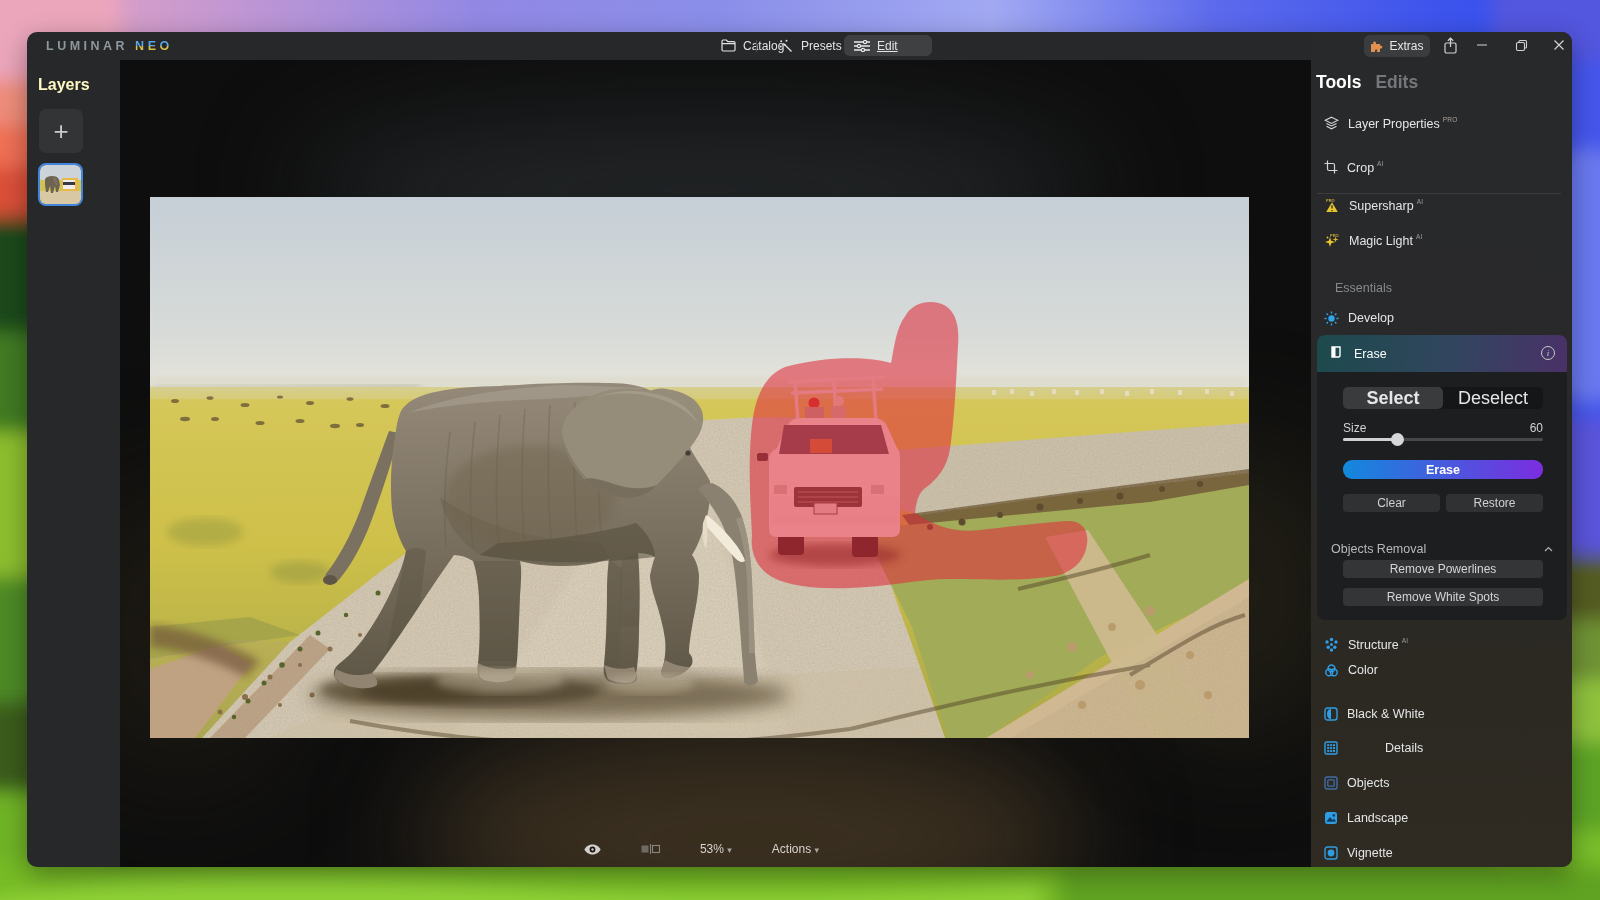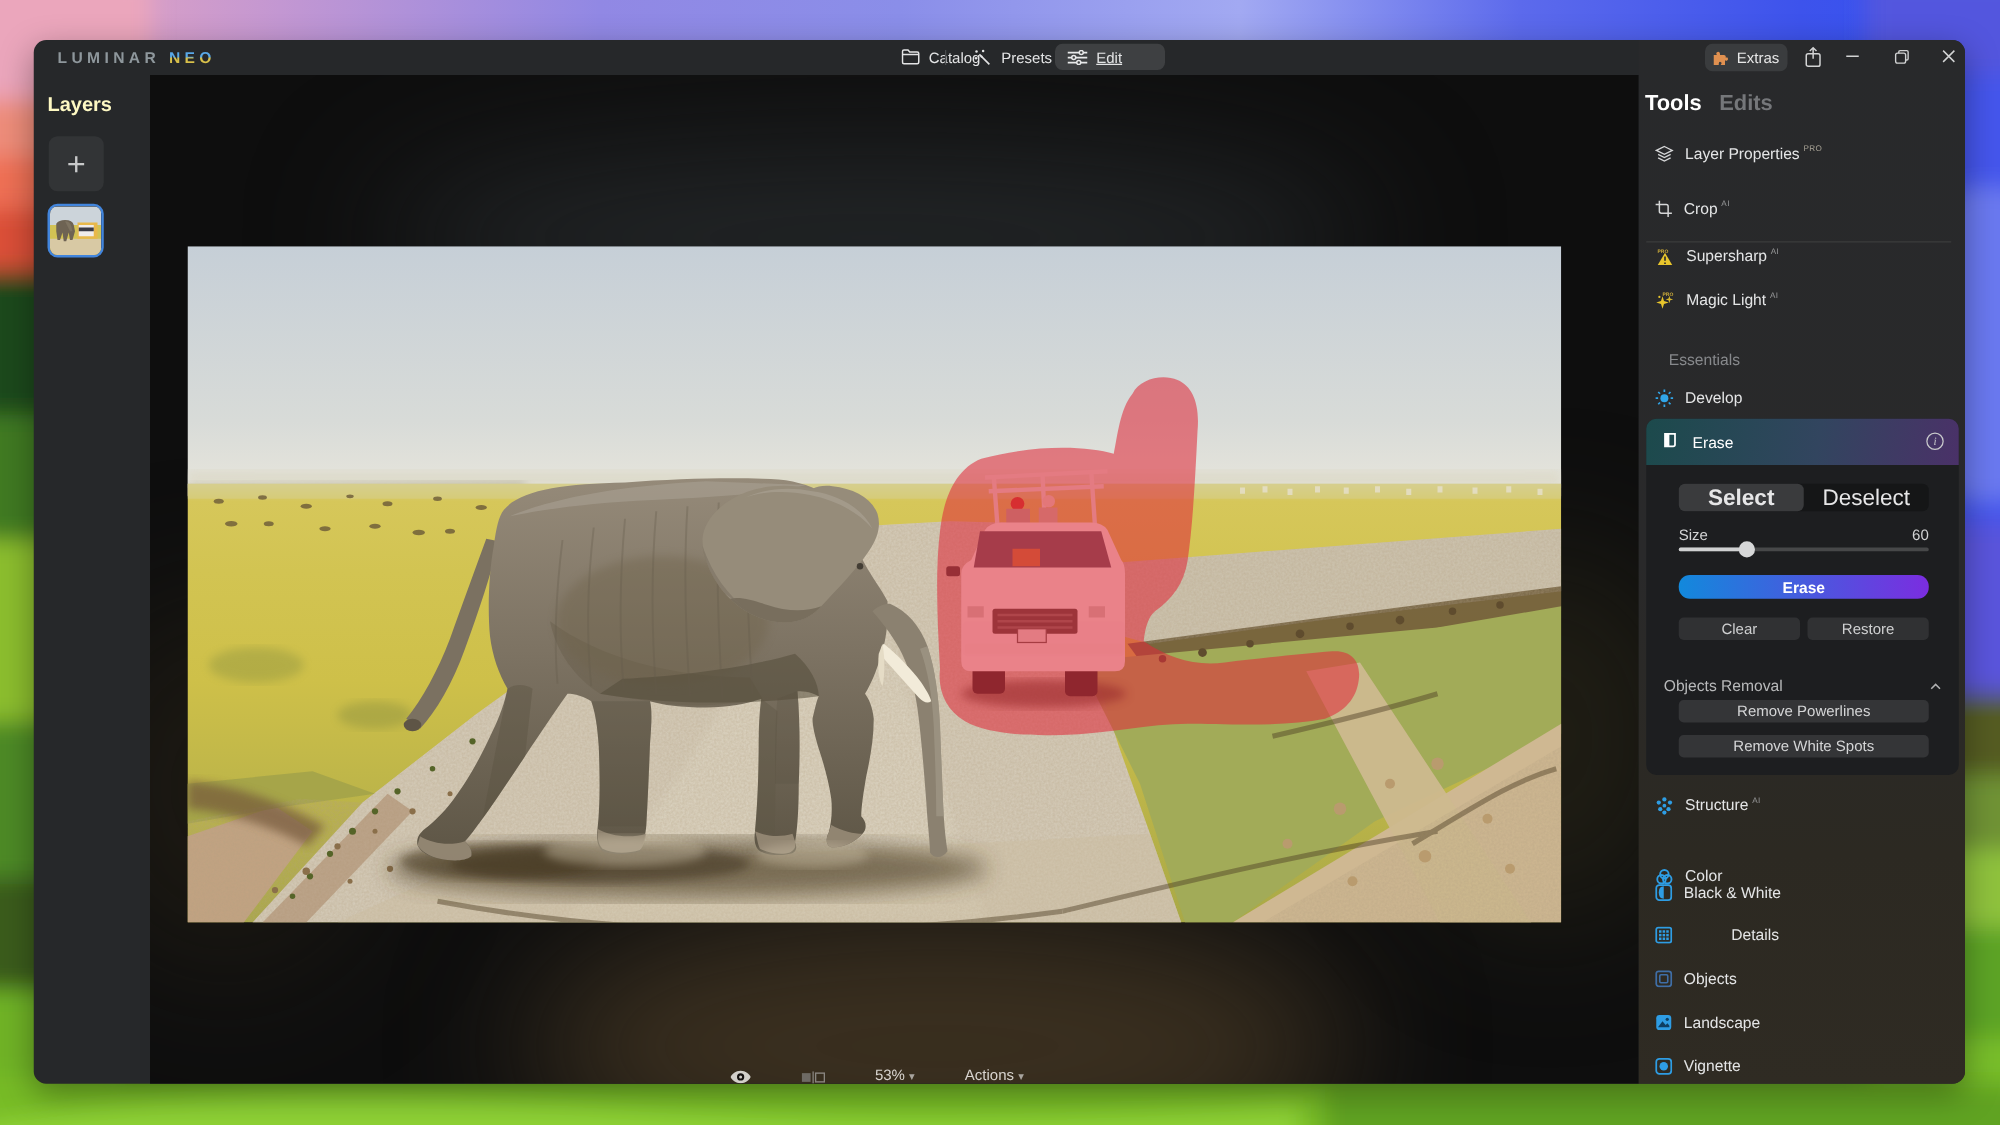--- a/index.html
+++ b/index.html
@@ -18,21 +18,21 @@
 .winbtn { z-index:5; position:absolute; top:0px; width:30px; height:26px; display:flex; align-items:center; justify-content:center; color:#d2d3d4; }
 
 #layers-h { position:absolute; left:11px; top:44px; font-size:16px; font-weight:bold; color:#fef9c3; }
 #addlayer { position:absolute; left:12px; top:77px; width:44px; height:44px; background:#323436; border-radius:7px; color:#c8c9ca; font-size:26px; font-weight:300; display:flex; align-items:center; justify-content:center; }
 #thumb { position:absolute; left:11px; top:131px; width:45px; height:43px; border:2px solid #4285dc; border-radius:8px; overflow:hidden; background:#111; }
 #thumb svg { display:block; }
 
 #canvas { position:absolute; left:93px; top:28px; width:1191px; height:807px; background:#0e0e0e; overflow:hidden; }
 .glow { position:absolute; border-radius:50%; filter:blur(55px); }
 #photo { position:absolute; left:30px; top:137px; width:1099px; height:541px; }
-#bbar { position:absolute; left:-14px; bottom:0; width:100%; height:36px; display:flex; align-items:flex-end; justify-content:center; gap:40px; color:#d8d4cf; font-size:12px; }
+#bbar { position:absolute; left:-14px; bottom:0; width:100%; height:36px; display:flex; align-items:center; justify-content:center; gap:40px; color:#d8d4cf; font-size:12px; }
 
 #rp { position:absolute; left:1284px; top:0; width:310px; height:835px; background:linear-gradient(#28292b 0%, #29292a 50%, #2c2922 78%, #2f2b23 100%); }
 #rp-h { position:absolute; left:5px; top:40px; font-size:17.5px; font-weight:bold; color:#fff; }
 #rp-h span { color:#75777a; margin-left:14px; }
 .trow { position:absolute; left:13px; height:16px; display:flex; align-items:center; gap:9px; color:#e4e5e6; font-size:12.5px; }
 .trow svg { display:block; flex:none; }
 .sup { font-size:6.5px; color:#a8a396; vertical-align:6px; margin-left:3px; letter-spacing:.3px; }
 #ess { position:absolute; left:24px; top:249px; font-size:12.5px; color:#87898c; }
 
 #epanel { position:absolute; left:6px; top:303px; width:250px; height:285px; background:#1d1e20; border-radius:8px; }
@@ -508,21 +508,21 @@
               <circle cx="3" cy="5" r="1.7"></circle>
               <circle cx="12" cy="5" r="1.7"></circle>
               <circle cx="4.2" cy="10.3" r="1.7"></circle>
               <circle cx="10.8" cy="10.3" r="1.7"></circle>
               <circle cx="7.5" cy="13" r="1.7"></circle>
               <circle cx="7.5" cy="7.5" r="1.5"></circle>
             </g>
           </svg>
           <div>Structure<span class="sup" style="color:#9a9b9c;">AI</span></div>
         </div>
-    <div class="trow" style="top:661px;">
+    <div class="trow" style="top:630px;">
           <svg width="15" height="15" viewBox="0 0 15 15">
             <g fill="none" stroke="#2e9de4" stroke-width="1.5">
               <circle cx="7.5" cy="5.4" r="3.4"></circle>
               <circle cx="5.2" cy="9.4" r="3.4"></circle>
               <circle cx="9.8" cy="9.4" r="3.4"></circle>
             </g>
           </svg>
           <div>Color</div>
         </div>
     <div class="trow" style="top:674px;">

